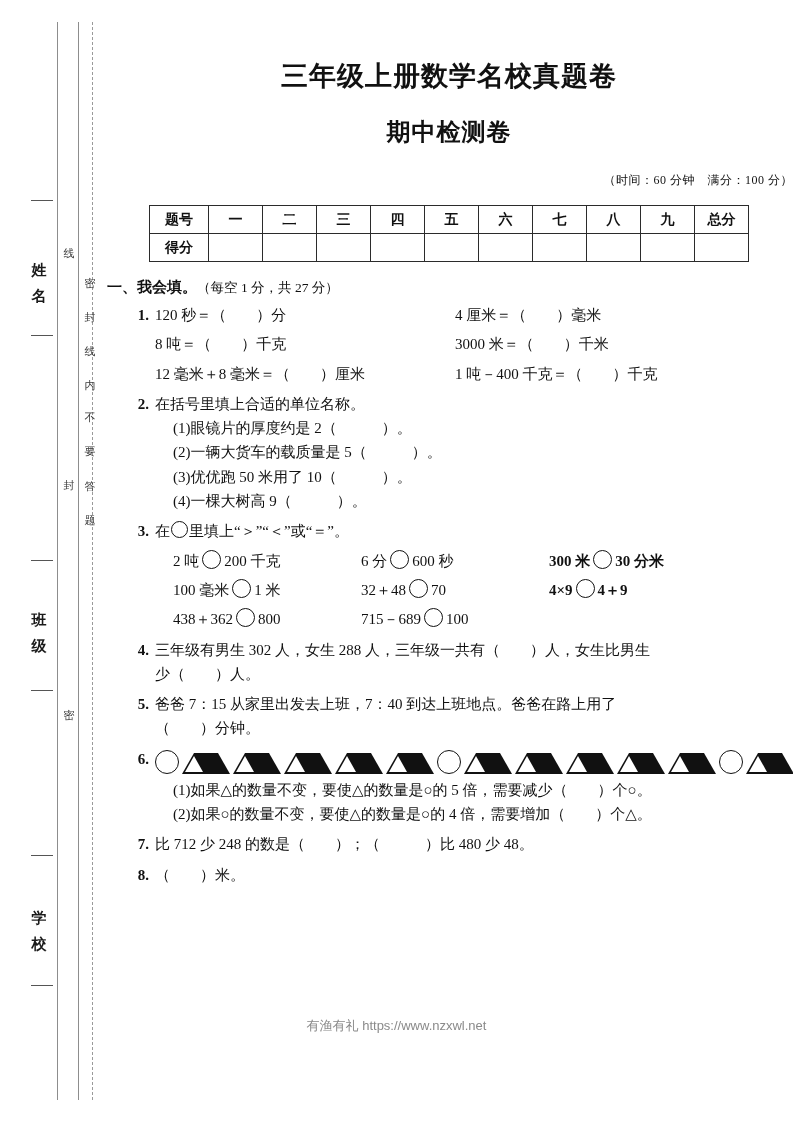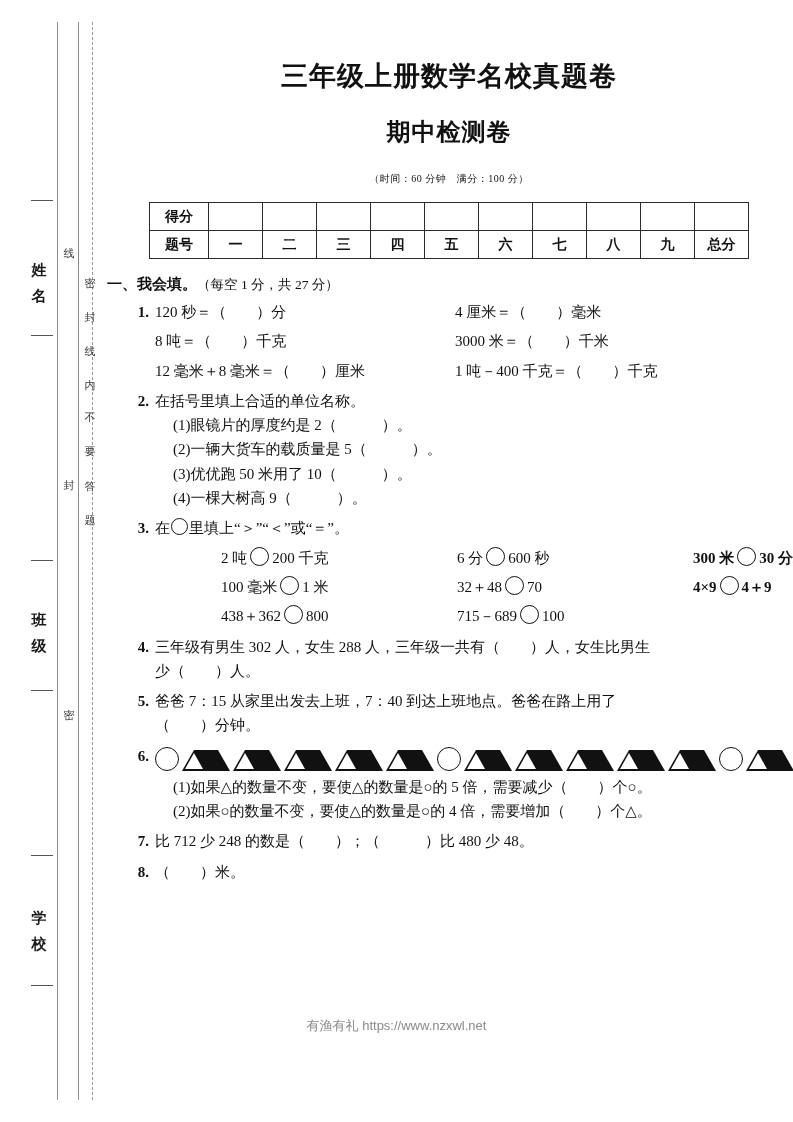--- a/index.html
+++ b/index.html
@@ -86,22 +86,22 @@
     font-family:"Liberation Serif","DejaVu Serif",serif;
   }
   .subtitle{
     text-align:center;
     font-size:24px;
     font-weight:bold;
     letter-spacing:1px;
     margin-top:22px;
   }
   .timeinfo{
-    text-align:center;
-    font-size:10px;
+    text-align:right;
+    font-size:12px;
     margin-top:24px;
     letter-spacing:0.5px;
   }
 
   
   table.score{
     border-collapse:collapse;
     margin:16px auto 0 auto;
     width:600px;
     table-layout:fixed;
@@ -141,21 +141,21 @@
     box-sizing:content-box;
   }
   .qbody{flex:1;}
   .qline{display:block;}
 
   .two-col{display:flex;}
   .two-col .c1{width:300px;flex:0 0 300px;}
   .two-col .c2{flex:1;}
 
   .three-col{display:flex;}
-  .three-col .cc{width:188px;flex:0 0 188px;margin-left:48px;}
+  .three-col .cc{width:188px;flex:0 0 188px;}
   .three-col .cc:last-child{flex:1;font-weight:bold;}
 
   .row-gap{margin-top:5px;}
 
   
   .ocircle{
     display:inline-block;
     width:17px;height:17px;
     border:1.4px solid #111;
     border-radius:50%;
@@ -229,46 +229,46 @@
   </div>
 
   <div class="content">
 
     <div class="title">三年级上册数学名校真题卷</div>
     <div class="subtitle">期中检测卷</div>
     <div class="timeinfo">（时间：60 分钟　满分：100 分）</div>
 
     <table class="score">
       <tbody>
-        <tr>
-          <td class="hdr">得分</td>
-          <td></td>
-          <td></td>
-          <td></td>
-          <td></td>
-          <td></td>
-          <td></td>
-          <td></td>
-          <td></td>
-          <td></td>
-          <td></td>
-        </tr>
         <tr>
           <td class="hdr">题号</td>
           <td>一</td>
           <td>二</td>
           <td>三</td>
           <td>四</td>
           <td>五</td>
           <td>六</td>
           <td>七</td>
           <td>八</td>
           <td>九</td>
           <td>总分</td>
         </tr>
+        <tr>
+          <td class="hdr">得分</td>
+          <td></td>
+          <td></td>
+          <td></td>
+          <td></td>
+          <td></td>
+          <td></td>
+          <td></td>
+          <td></td>
+          <td></td>
+          <td></td>
+        </tr>
       </tbody>
     </table>
 
     <div class="sect-title">
       <span>一、我会填。</span><span class="pts">（每空 1 分，共 27 分）</span>
     </div>
 
     <div class="q">
       <div class="qnum">1.</div>
       <div class="qbody">

